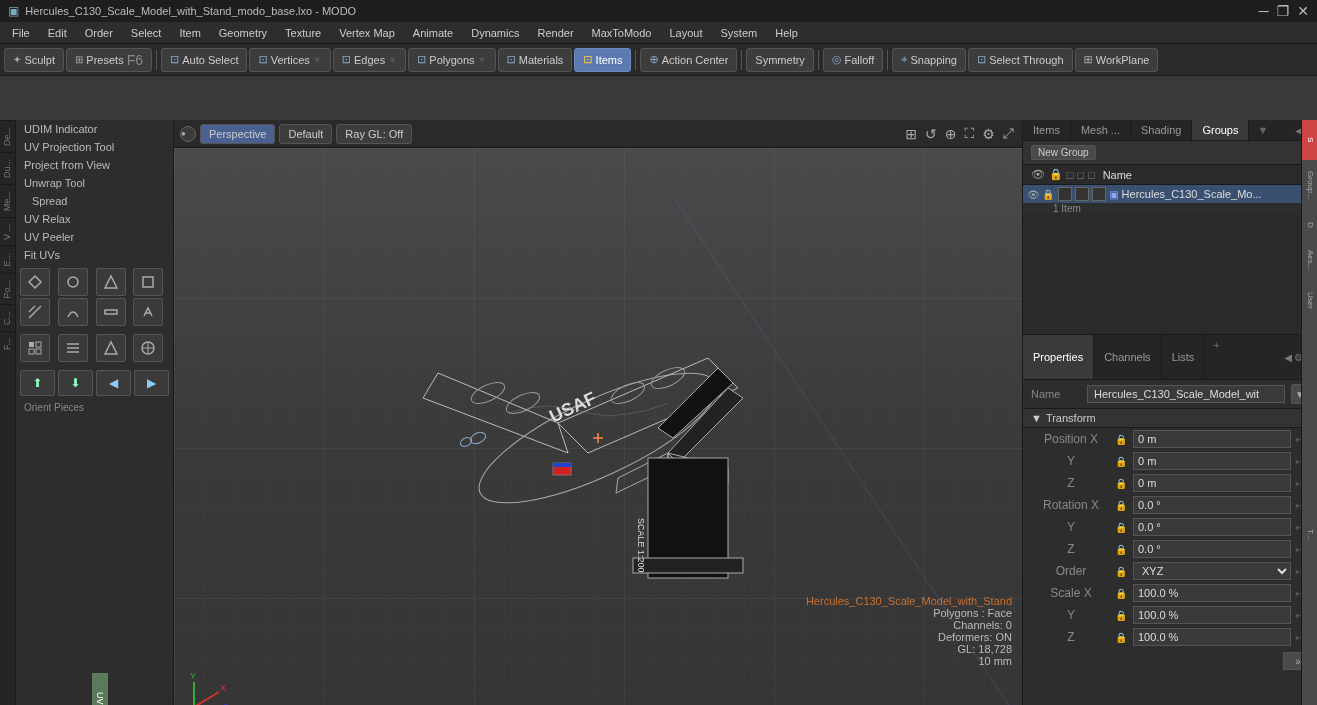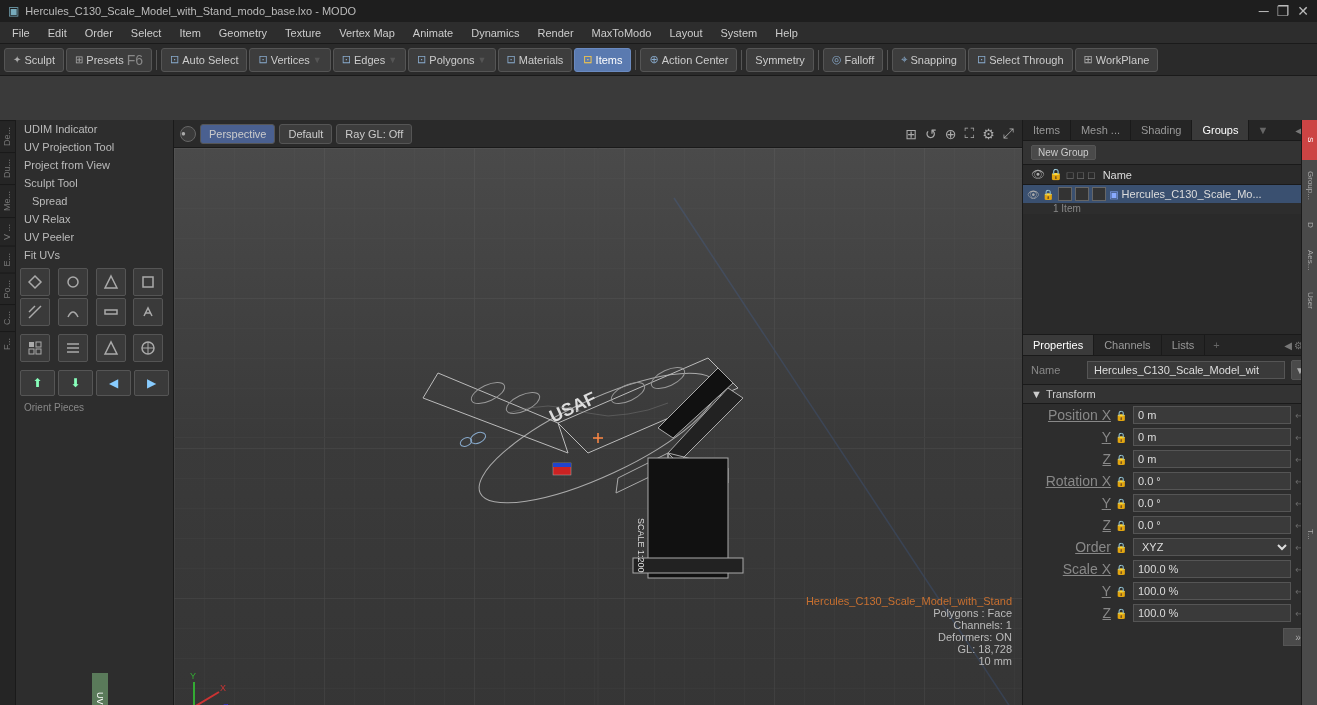--- a/index.html
+++ b/index.html
@@ -57,30 +57,30 @@
     .right-header { background: #333; padding: 4px 8px; font-size: 11px; color: #ddd; border-bottom: 1px solid #1a1a1a; display: flex; align-items: center; gap: 4px; }
     .right-header-btn { background: #4a4a4a; border: 1px solid #555; border-radius: 2px; padding: 1px 6px; font-size: 10px; cursor: pointer; color: #ccc; }
     .items-row { display: flex; align-items: center; padding: 2px 4px; gap: 3px; }
     .items-row.selected { background: #3a5070; }
     .items-name { font-size: 11px; color: #ddd; }
     .items-sub { font-size: 10px; color: #888; padding-left: 30px; }
 
     
     #right-bottom { flex: 1; overflow: hidden; display: flex; flex-direction: column; }
     .props-tabs { display: flex; background: #252525; border-bottom: 1px solid #1a1a1a; }
-    .props-tab { padding: 4px 10px; color: #999; cursor: pointer; font-size: 11px; border-right: 1px solid #1a1a1a; }
+    .props-tab { padding: 16px 10px; color: #999; cursor: pointer; font-size: 11px; border-right: 1px solid #1a1a1a; }
     .props-tab.active { background: #3a3a3a; color: #fff; }
     .props-tab-plus { padding: 4px 8px; color: #666; cursor: pointer; }
     .props-tab-icons { margin-left: auto; display: flex; align-items: center; padding: 0 4px; gap: 2px; }
     .props-name-row { display: flex; align-items: center; padding: 4px 8px; gap: 6px; border-bottom: 1px solid #1a1a1a; }
     .props-name-label { color: #888; font-size: 11px; width: 50px; }
     .props-name-value { background: #3a3a3a; border: 1px solid #555; padding: 2px 6px; font-size: 11px; color: #ddd; flex: 1; }
     .props-section-header { background: #333; padding: 3px 8px; font-size: 11px; color: #ccc; display: flex; align-items: center; gap: 4px; border-bottom: 1px solid #1a1a1a; cursor: pointer; }
     .props-row { display: flex; align-items: center; padding: 2px 8px; gap: 4px; height: 22px; }
-    .props-label { color: #888; font-size: 14px; width: 80px; text-align: right; flex-shrink: 0; text-decoration: underline; }
+    .props-label { color: #888; font-size: 12px; width: 80px; text-align: center; flex-shrink: 0; }
     .props-input { background: #3a3a3a; border: 1px solid #555; padding: 1px 4px; font-size: 11px; color: #ddd; flex: 1; height: 18px; }
     .props-select { background: #3a3a3a; border: 1px solid #555; padding: 1px 4px; font-size: 11px; color: #ddd; flex: 1; height: 18px; }
 
     
     #left-sidebar-labels { width: 16px; background: #252525; border-right: 1px solid #1a1a1a; display: flex; flex-direction: column; overflow: hidden; }
     .sidebar-vlabel { writing-mode: vertical-rl; transform: rotate(180deg); font-size: 9px; color: #777; padding: 6px 2px; border-bottom: 1px solid #1a1a1a; cursor: pointer; white-space: nowrap; overflow: hidden; }
 
     
     #airplane-svg { position: absolute; top: 50%; left: 50%; transform: translate(-50%, -50%); }
 
@@ -197,21 +197,21 @@
     <div class="sidebar-vlabel">E...</div>
     <div class="sidebar-vlabel">Po...</div>
     <div class="sidebar-vlabel">C...</div>
     <div class="sidebar-vlabel">F...</div>
   </div>
 
   <div id="left-panel">
     <div class="left-tool-item">UDIM Indicator</div>
     <div class="left-tool-item">UV Projection Tool</div>
     <div class="left-tool-item">Project from View</div>
-    <div class="left-tool-item">Sculpt Tool</div>
+    <div class="left-tool-item">Unwrap Tool</div>
     <div class="left-tool-item" style="padding-left:16px;">Spread</div>
     <div class="left-tool-item">UV Relax</div>
     <div class="left-tool-item">UV Peeler</div>
     <div class="left-tool-item">Fit UVs</div>
 
     <div class="left-tools-grid">
       <div class="left-tool-icon-btn">
         <svg width="16" height="16" viewBox="0 0 16 16">
             <path d="M2 8 L8 2 L14 8 L8 14 Z" fill="none" stroke="#aaa" stroke-width="1.5"></path>
           </svg>
@@ -384,21 +384,21 @@
         <ellipse cx="120" cy="200" rx="8" ry="5" fill="none" stroke="#88aacc" stroke-width="1" transform="rotate(-25,120,200)"></ellipse>
         <ellipse cx="108" cy="204" rx="6" ry="4" fill="none" stroke="#88aacc" stroke-width="1" transform="rotate(-25,108,204)"></ellipse>
 
         <line x1="240" y1="195" x2="240" y2="205" stroke="#ff8844" stroke-width="1.5"></line>
         <line x1="235" y1="200" x2="245" y2="200" stroke="#ff8844" stroke-width="1.5"></line>
       </svg>
 
       <div class="viewport-info">
         <div style="color:#c87030;">Hercules_C130_Scale_Model_with_Stand</div>
         <div style="color:#bbb;">Polygons : Face</div>
-        <div style="color:#bbb;">Channels: 1</div>
+        <div style="color:#bbb;">Channels: 0</div>
         <div style="color:#bbb;">Deformers: ON</div>
         <div style="color:#bbb;">GL: 18,728</div>
         <div style="color:#bbb;">10 mm</div>
       </div>
 
       <svg class="axis-indicator" style="position:absolute;bottom:10px;left:10px;" width="50" height="50">
         <line x1="10" y1="40" x2="35" y2="25" stroke="#cc3333" stroke-width="2"></line>
         <text x="36" y="24" fill="#cc3333" font-size="9">X</text>
         <line x1="10" y1="40" x2="10" y2="15" stroke="#33aa33" stroke-width="2"></line>
         <text x="6" y="12" fill="#33aa33" font-size="9">Y</text>

